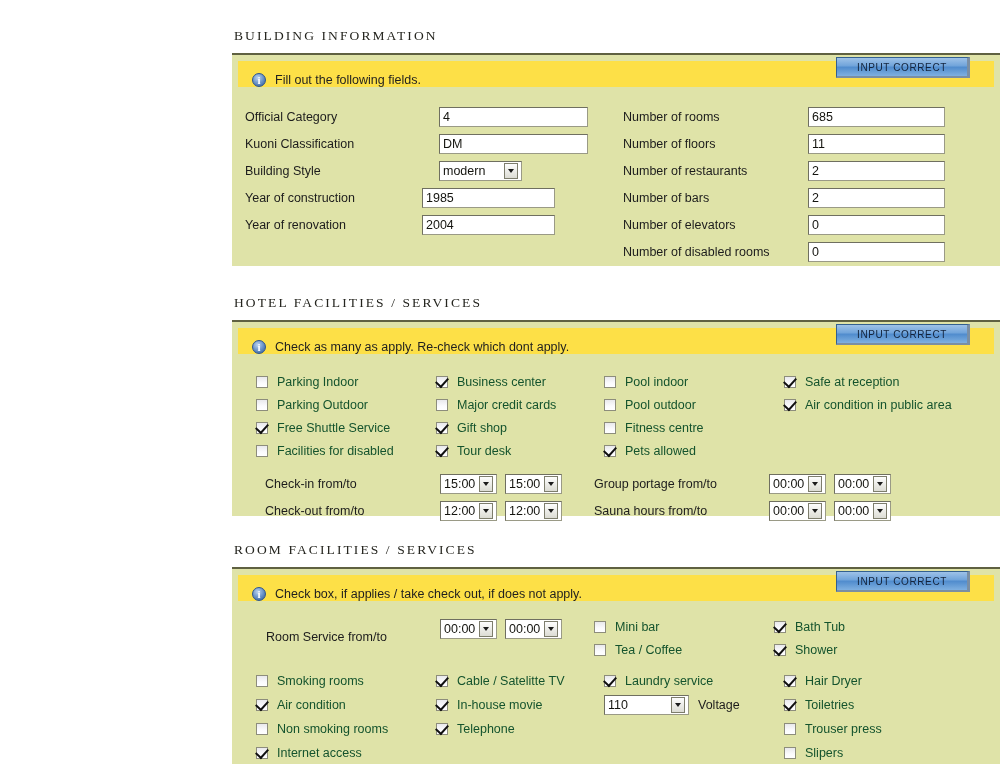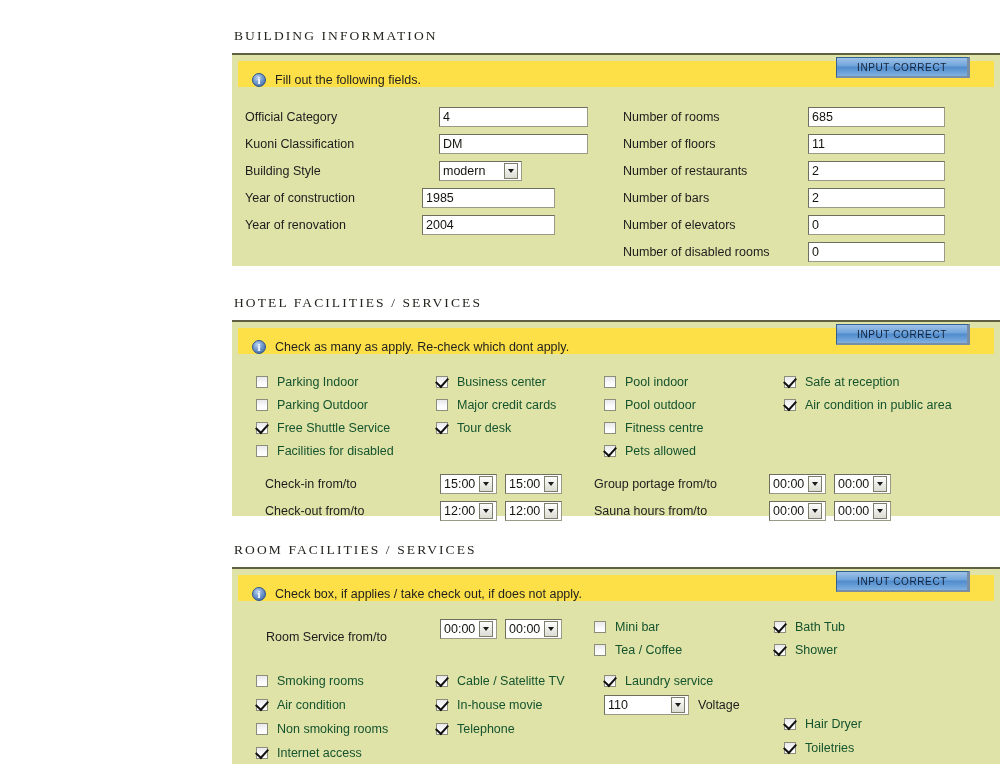--- a/index.html
+++ b/index.html
@@ -249,20 +249,24 @@
           <div class="cbrow">
               <span class="cb on"></span>
               <span class="cblbl">Business center</span>
             </div>
           <div class="cbrow">
               <span class="cb"></span>
               <span class="cblbl">Major credit cards</span>
             </div>
           <div class="cbrow">
               <span class="cb on"></span>
+              <span class="cblbl">Gift shop</span>
+            </div>
+          <div class="cbrow">
+              <span class="cb on"></span>
               <span class="cblbl">Tour desk</span>
             </div>
         </div>
 
         <div class="col" style="width:180px;">
           <div class="cbrow">
               <span class="cb"></span>
               <span class="cblbl">Pool indoor</span>
             </div>
           <div class="cbrow">
@@ -436,21 +440,21 @@
           <div class="row" style="height:24px;">
             <span class="sel" style="width:85px;">
               <span class="val">110</span>
               <span class="arrow"></span>
             </span>
             <span class="lbl" style="margin-left:9px;">Voltage</span>
           </div>
         </div>
 
         <div class="col">
-          <div class="cbrow" style="height:24px;margin-top:43px;">
+          <div class="cbrow" style="height:24px;">
               <span class="cb on"></span>
               <span class="cblbl">Hair Dryer</span>
             </div>
           <div class="cbrow" style="height:24px;">
               <span class="cb on"></span>
               <span class="cblbl">Toiletries</span>
             </div>
           <div class="cbrow" style="height:24px;">
               <span class="cb"></span>
               <span class="cblbl">Trouser press</span>

